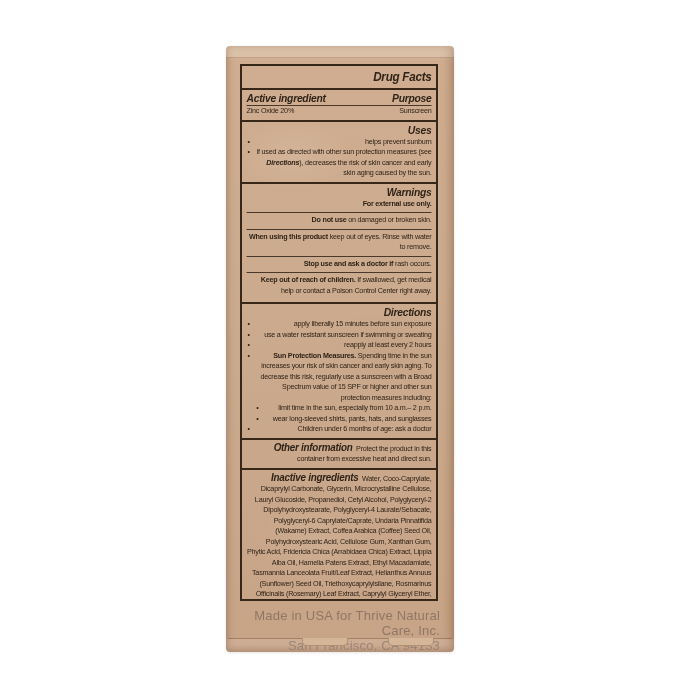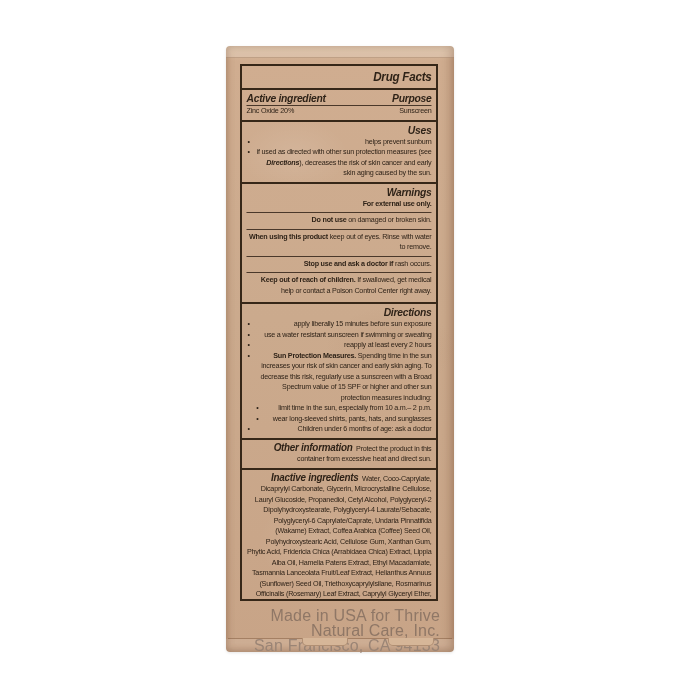--- a/index.html
+++ b/index.html
@@ -65,21 +65,21 @@
   .warn-row { border-bottom: 1px solid #4a382a; padding: 2px 0 3px 0; }
   .warn-row.last { border-bottom: none; }
   .bullet { position: relative; padding-left: 8px; }
   .bullet::before { content: "\2022"; position: absolute; left: 1px; }
   .sub-bullet { position: relative; padding-left: 18px; }
   .sub-bullet::before { content: "\2022"; position: absolute; left: 11px; }
 
   
   .box-footer {
     position: absolute; left: 14px; top: 562px; width: 200px;
-    font-size: 16px; line-height: 15px; letter-spacing: 0.2px; color: #8f7766;
+    font-size: 13px; line-height: 15px; letter-spacing: 0.2px; color: #8f7766;
   }
 </style>
 </head>
 <body>
 
 <div class="box">
   <div class="box-top-flap"></div>
 
   <div class="panel">
     <div class="panel-inner">

